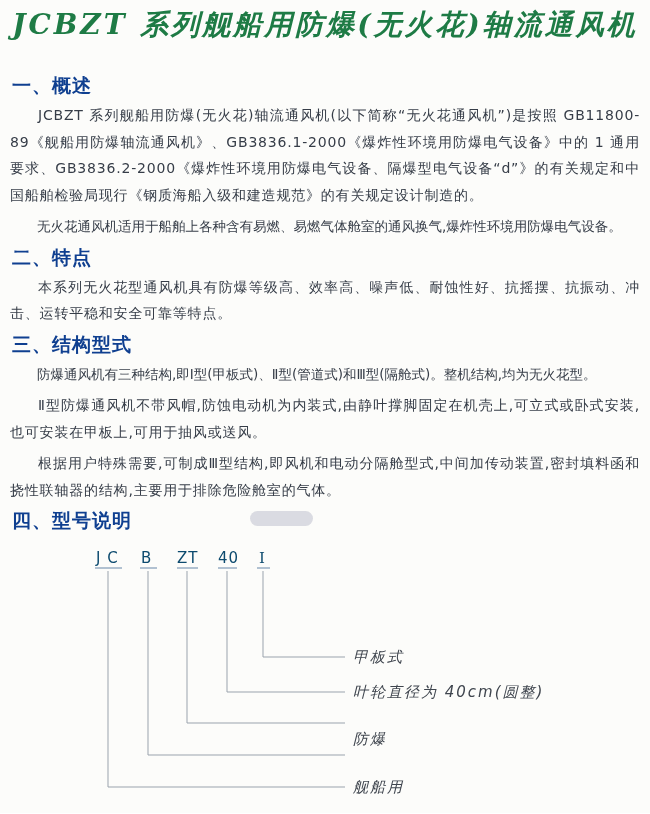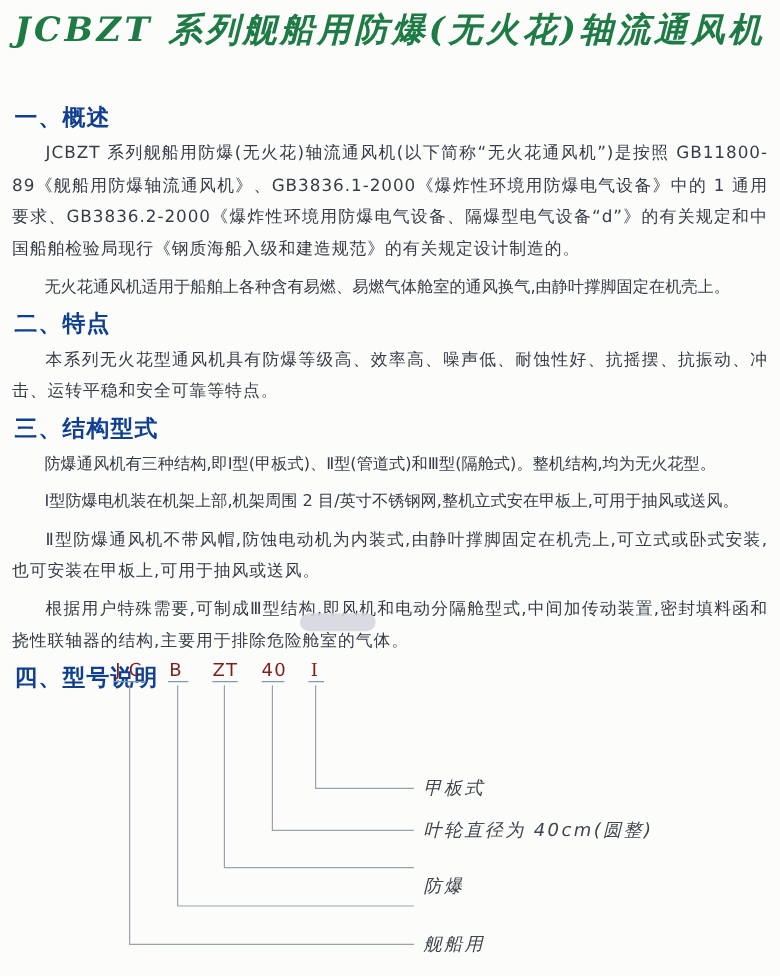--- a/index.html
+++ b/index.html
@@ -24,21 +24,21 @@
     color:#1e7b45;
   }
   .sec-heading{
     margin:2px 0 0 7px;
     font-size:19px;
     line-height:24px;
     font-weight:700;
     letter-spacing:1px;
     color:#0f3f90;
   }
-  .sec-heading.first{margin-top:41px;}
+  .sec-heading.first{margin-top:28px;}
   .doc p{
     margin:5px;
     font-size:14px;
     line-height:26.5px;
     letter-spacing:0.8px;
     color:#363d48;
     text-align:justify;
     text-indent:2em;
   }
   .doc p.one-line{
@@ -63,21 +63,21 @@
     left:0;top:548px;
     width:650px;height:266px;
   }
   .diagram svg{position:absolute;left:0;top:0;}
   .code{
     position:absolute;
     top:1px;
     font-size:15px;
     line-height:18px;
     letter-spacing:1px;
-    color:#7f1d1d;
+    color:#0c4a6e;
   }
   .code.roman{font-family:"DejaVu Serif","Liberation Serif",serif;}
   .dlabel{
     position:absolute;
     left:353px;
     transform:translateY(-50%);
     font-size:15px;
     letter-spacing:2px;
     color:#3f454e;
     white-space:nowrap;
@@ -87,28 +87,27 @@
 </head>
 <body>
 
 <div class="page">
   <div class="doc">
 
     <div class="doc-title">JCBZT 系列舰船用防爆(无火花)轴流通风机</div>
 
     <div class="sec-heading first">一、概述</div>
     <p>JCBZT 系列舰船用防爆(无火花)轴流通风机(以下简称“无火花通风机”)是按照 GB11800-89《舰船用防爆轴流通风机》、GB3836.1-2000《爆炸性环境用防爆电气设备》中的 1 通用要求、GB3836.2-2000《爆炸性环境用防爆电气设备、隔爆型电气设备“d”》的有关规定和中国船舶检验局现行《钢质海船入级和建造规范》的有关规定设计制造的。</p>
-    <p class="one-line">无火花通风机适用于船舶上各种含有易燃、易燃气体舱室的通风换气,由静叶撑脚固定在机壳上。</p>
+    <p class="one-line">无火花通风机适用于船舶上各种含有易燃、易燃气体舱室的通风换气,爆炸性环境用防爆电气设备。</p>
 
     <div class="sec-heading">二、特点</div>
     <p>本系列无火花型通风机具有防爆等级高、效率高、噪声低、耐蚀性好、抗摇摆、抗振动、冲击、运转平稳和安全可靠等特点。</p>
 
     <div class="sec-heading">三、结构型式</div>
     <p class="one-line">防爆通风机有三种结构,即Ⅰ型(甲板式)、Ⅱ型(管道式)和Ⅲ型(隔舱式)。整机结构,均为无火花型。</p>
-    <p class="one-line">Ⅰ型防爆电机装在机架上部,机架周围 2 目/英寸不锈钢网,整机立式安在甲板上,可用于抽风或送风。</p>
     <p>Ⅱ型防爆通风机不带风帽,防蚀电动机为内装式,由静叶撑脚固定在机壳上,可立式或卧式安装,也可安装在甲板上,可用于抽风或送风。</p>
     <p>根据用户特殊需要,可制成Ⅲ型结构,即风机和电动分隔舱型式,中间加传动装置,密封填料函和挠性联轴器的结构,主要用于排除危险舱室的气体。</p>
 
     <div class="sec-heading">四、型号说明</div>
   </div>
 
   <div class="smudge"></div>
 
   <div class="diagram">
     <svg width="650" height="266" viewBox="0 0 650 266">

